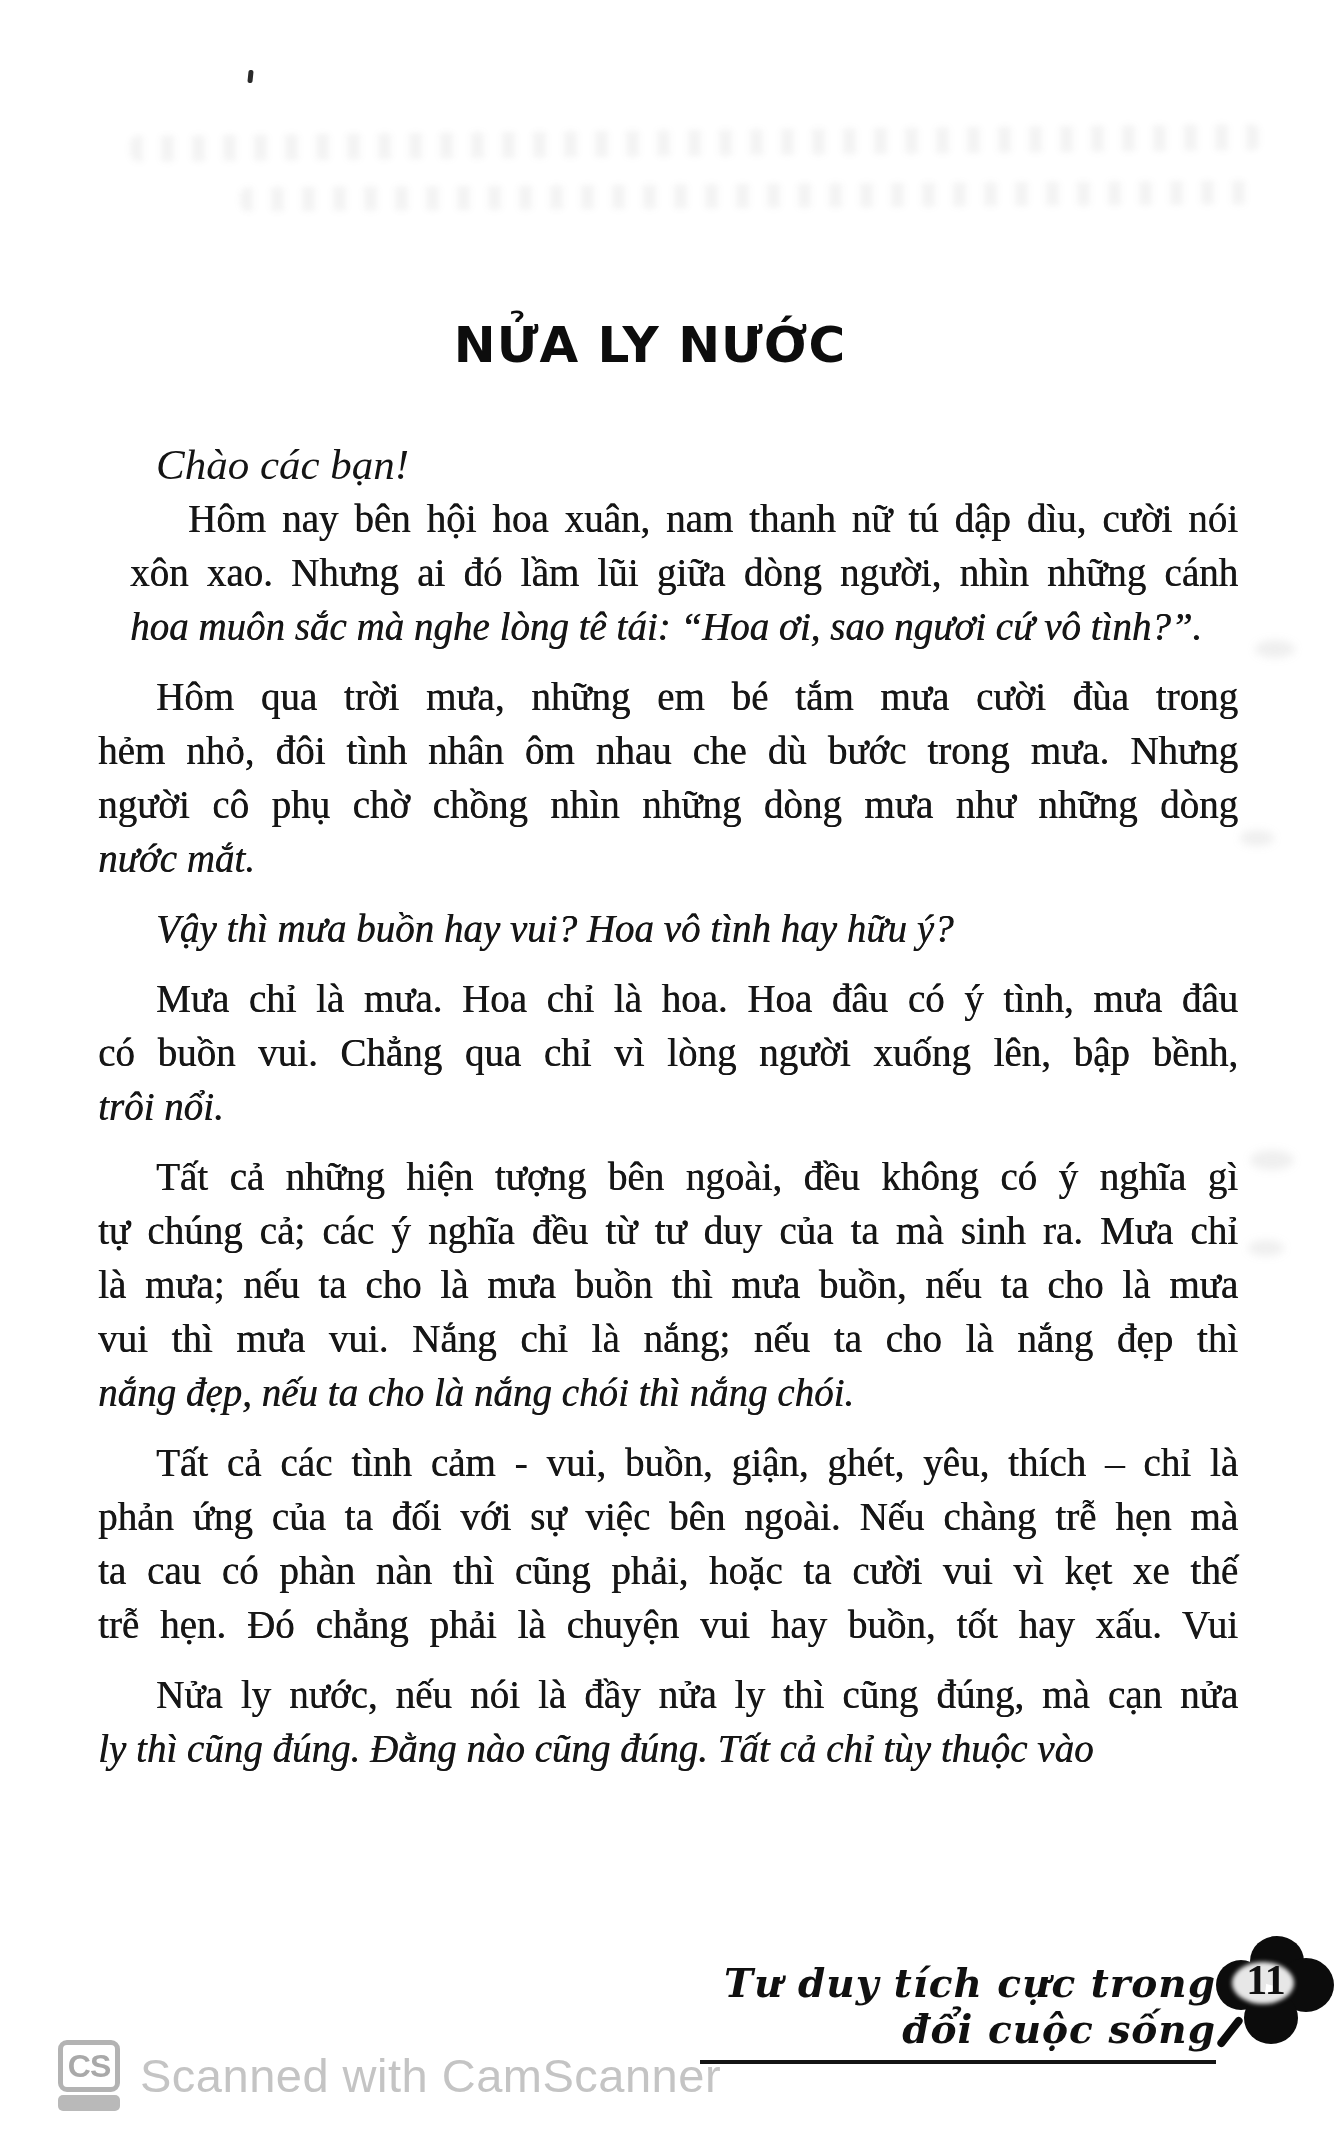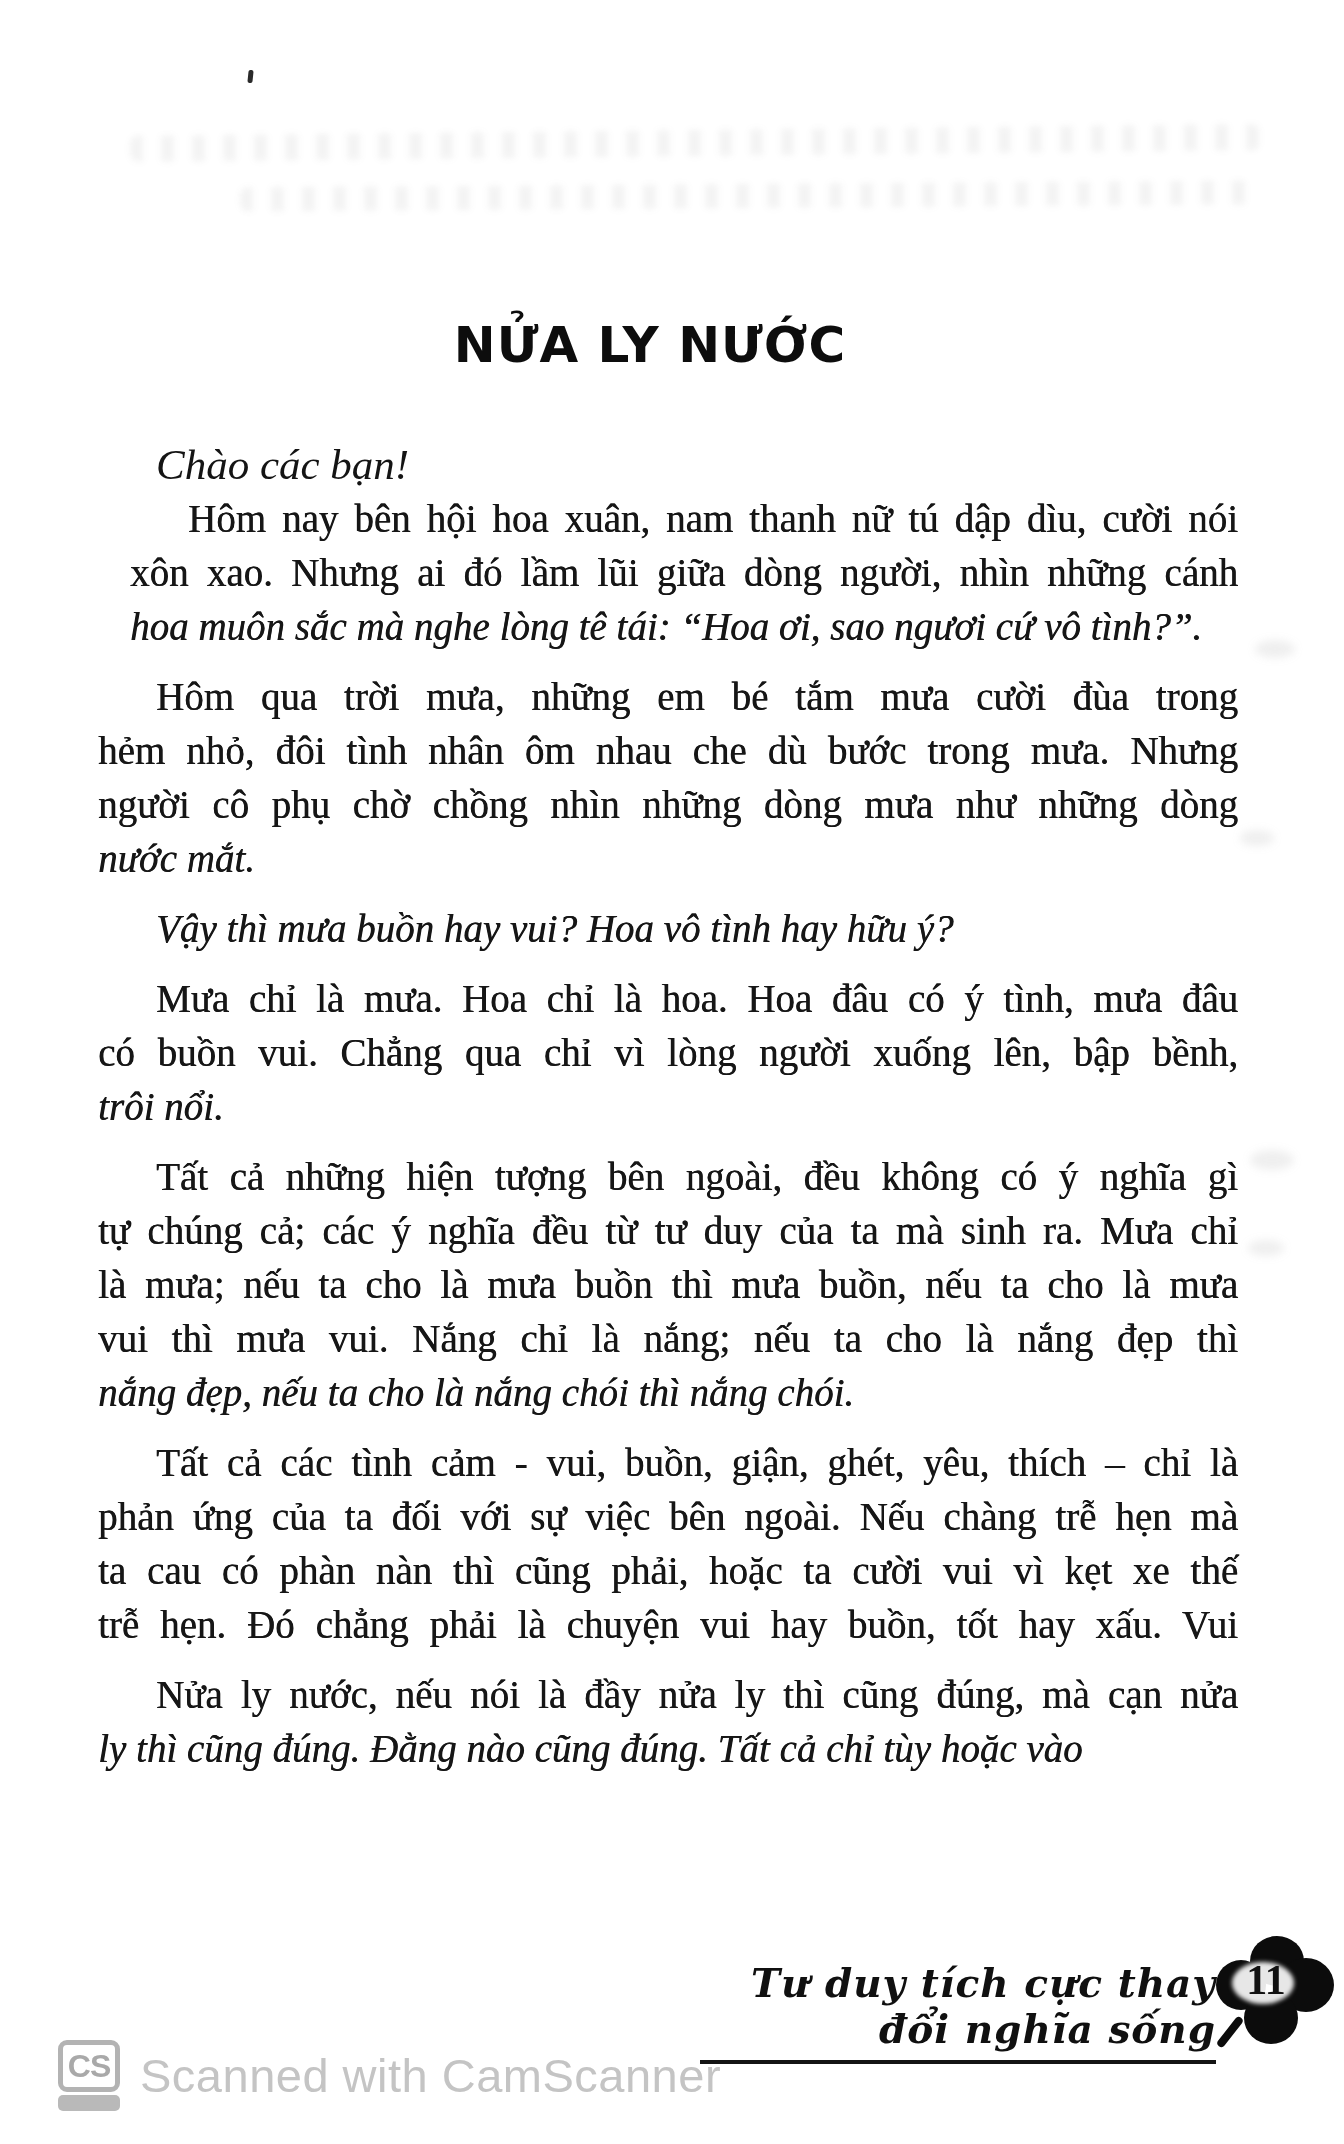--- a/index.html
+++ b/index.html
@@ -225,26 +225,26 @@
           <div class="line last">nắng đẹp, nếu ta cho là nắng chói thì nắng chói.</div>
         </div>
         <div class="para">
           <div class="line indent">Tất cả các tình cảm - vui, buồn, giận, ghét, yêu, thích – chỉ là</div>
           <div class="line">phản ứng của ta đối với sự việc bên ngoài. Nếu chàng trễ hẹn mà</div>
           <div class="line">ta cau có phàn nàn thì cũng phải, hoặc ta cười vui vì kẹt xe thế</div>
           <div class="line">trễ hẹn. Đó chẳng phải là chuyện vui hay buồn, tốt hay xấu. Vui</div>
         </div>
         <div class="para">
           <div class="line indent">Nửa ly nước, nếu nói là đầy nửa ly thì cũng đúng, mà cạn nửa</div>
-          <div class="line last">ly thì cũng đúng. Đằng nào cũng đúng. Tất cả chỉ tùy hoặc vào</div>
+          <div class="line last">ly thì cũng đúng. Đằng nào cũng đúng. Tất cả chỉ tùy thuộc vào</div>
         </div>
       </div>
   </div>
 
-  <div class="footer-tagline">Tư duy tích cực thay đổi nghĩa sống</div>
+  <div class="footer-tagline">Tư duy tích cực trong đổi cuộc sống</div>
 
   <div class="clover">
     <div class="leaf l1"></div>
     <div class="leaf l2"></div>
     <div class="leaf l3"></div>
     <div class="leaf l4"></div>
     <div class="stem"></div>
     <div class="num-patch"></div>
     <div class="page-num">11</div>
   </div>

